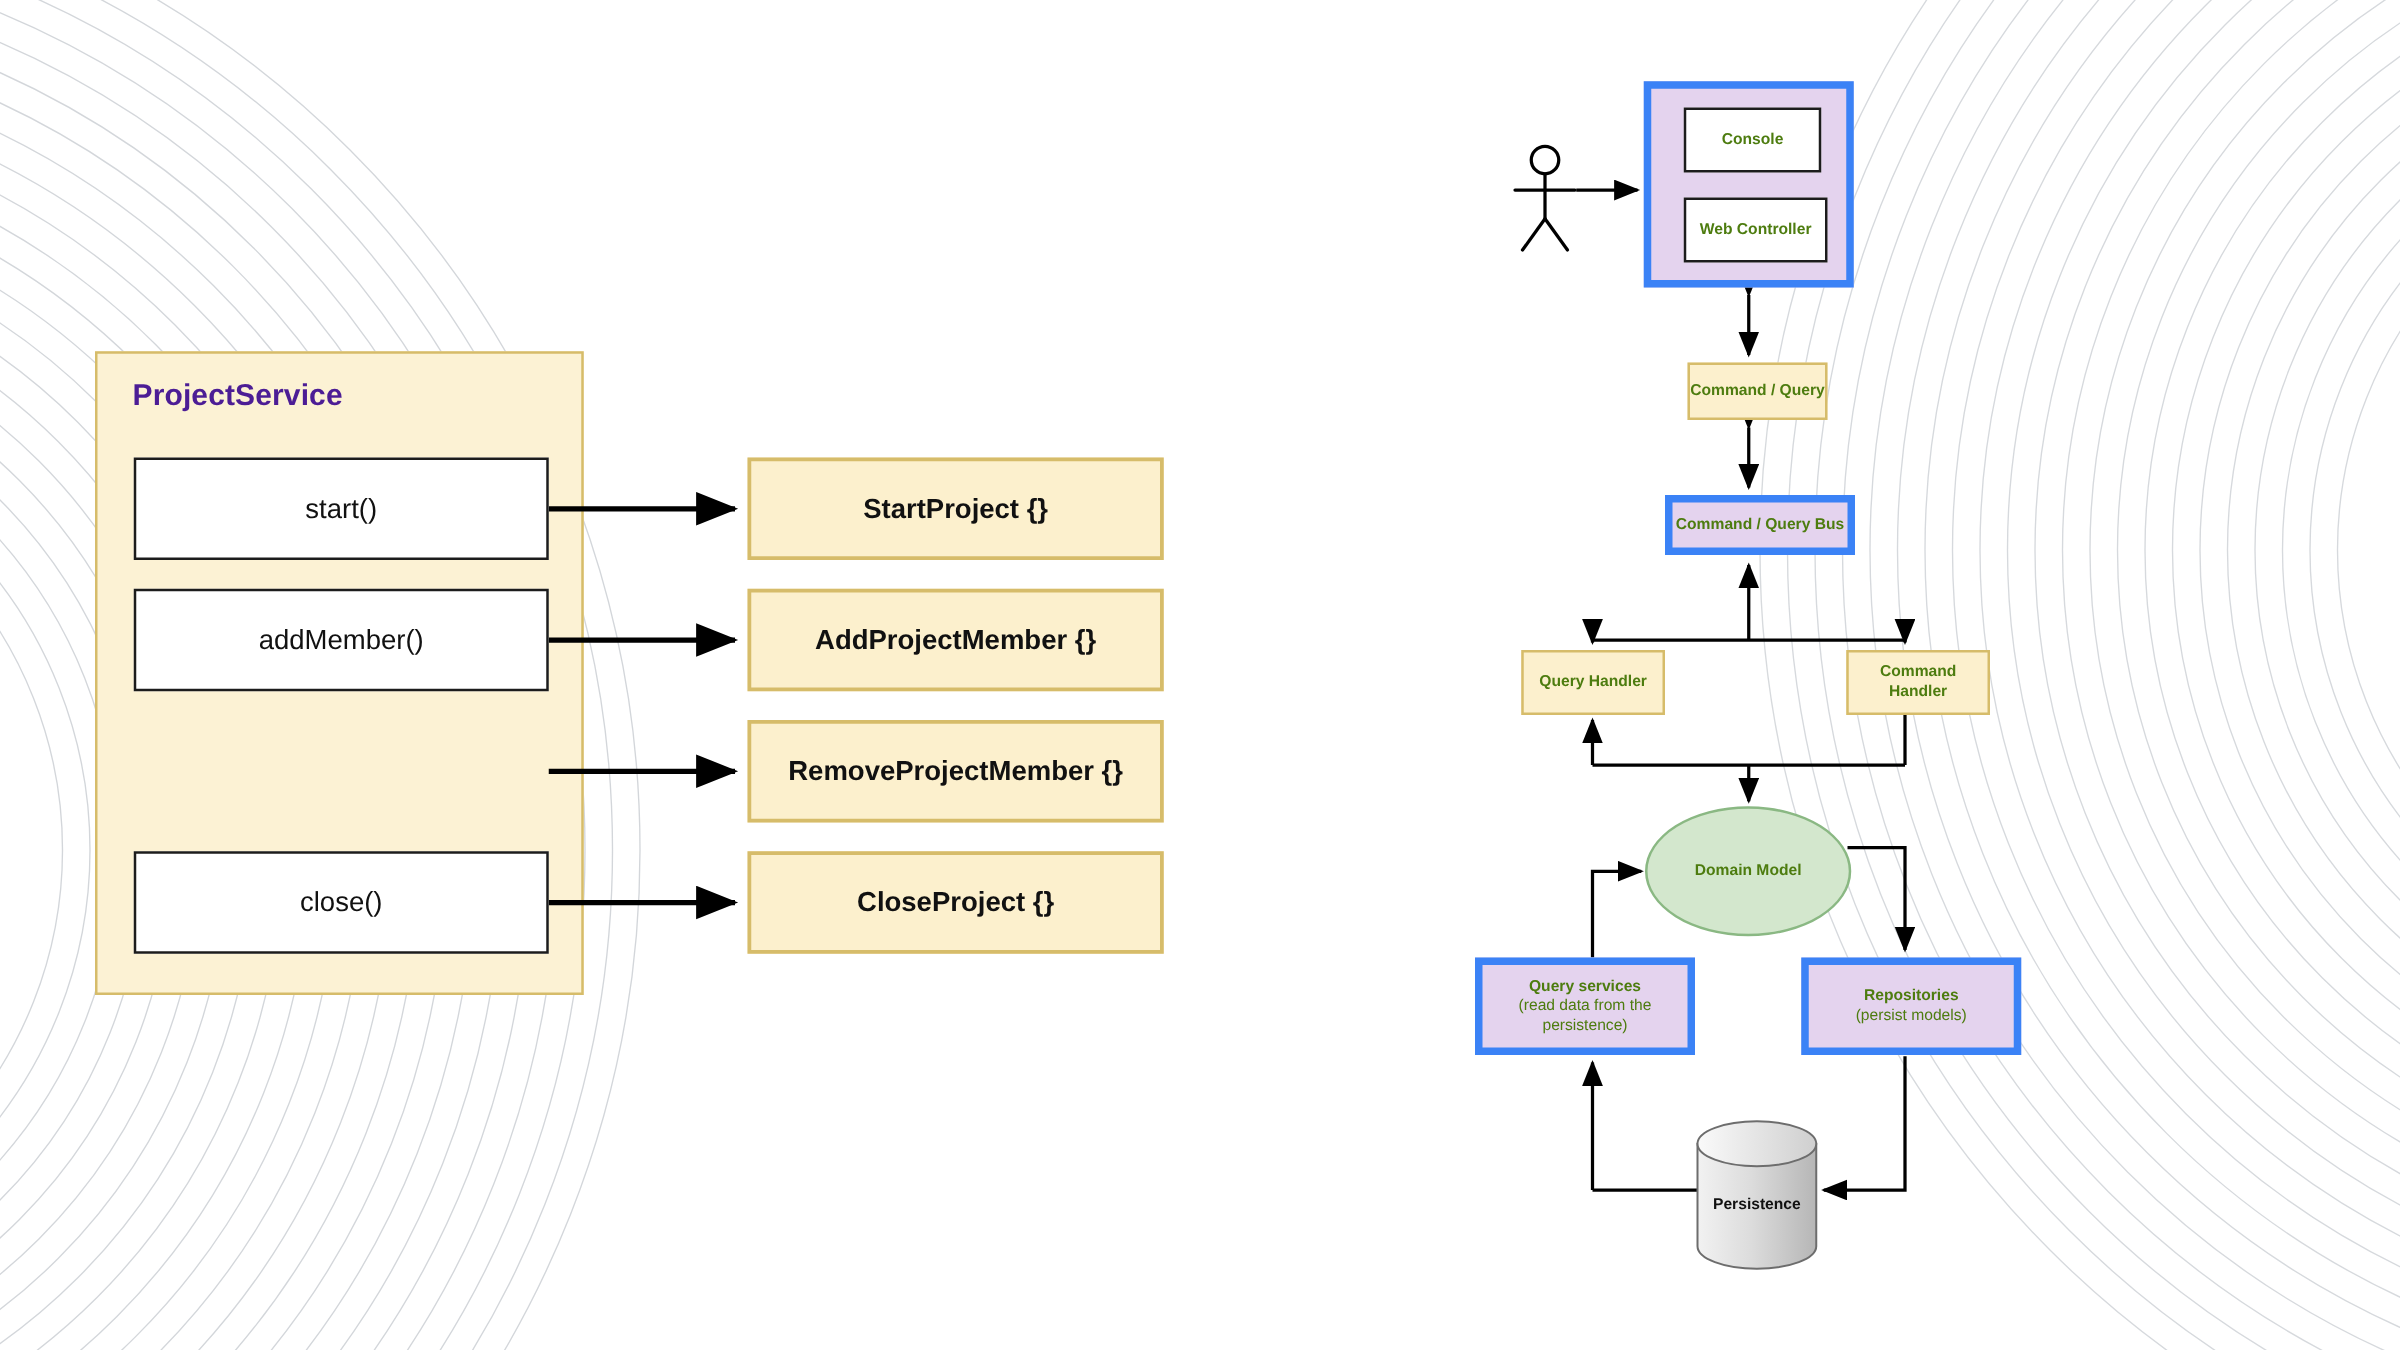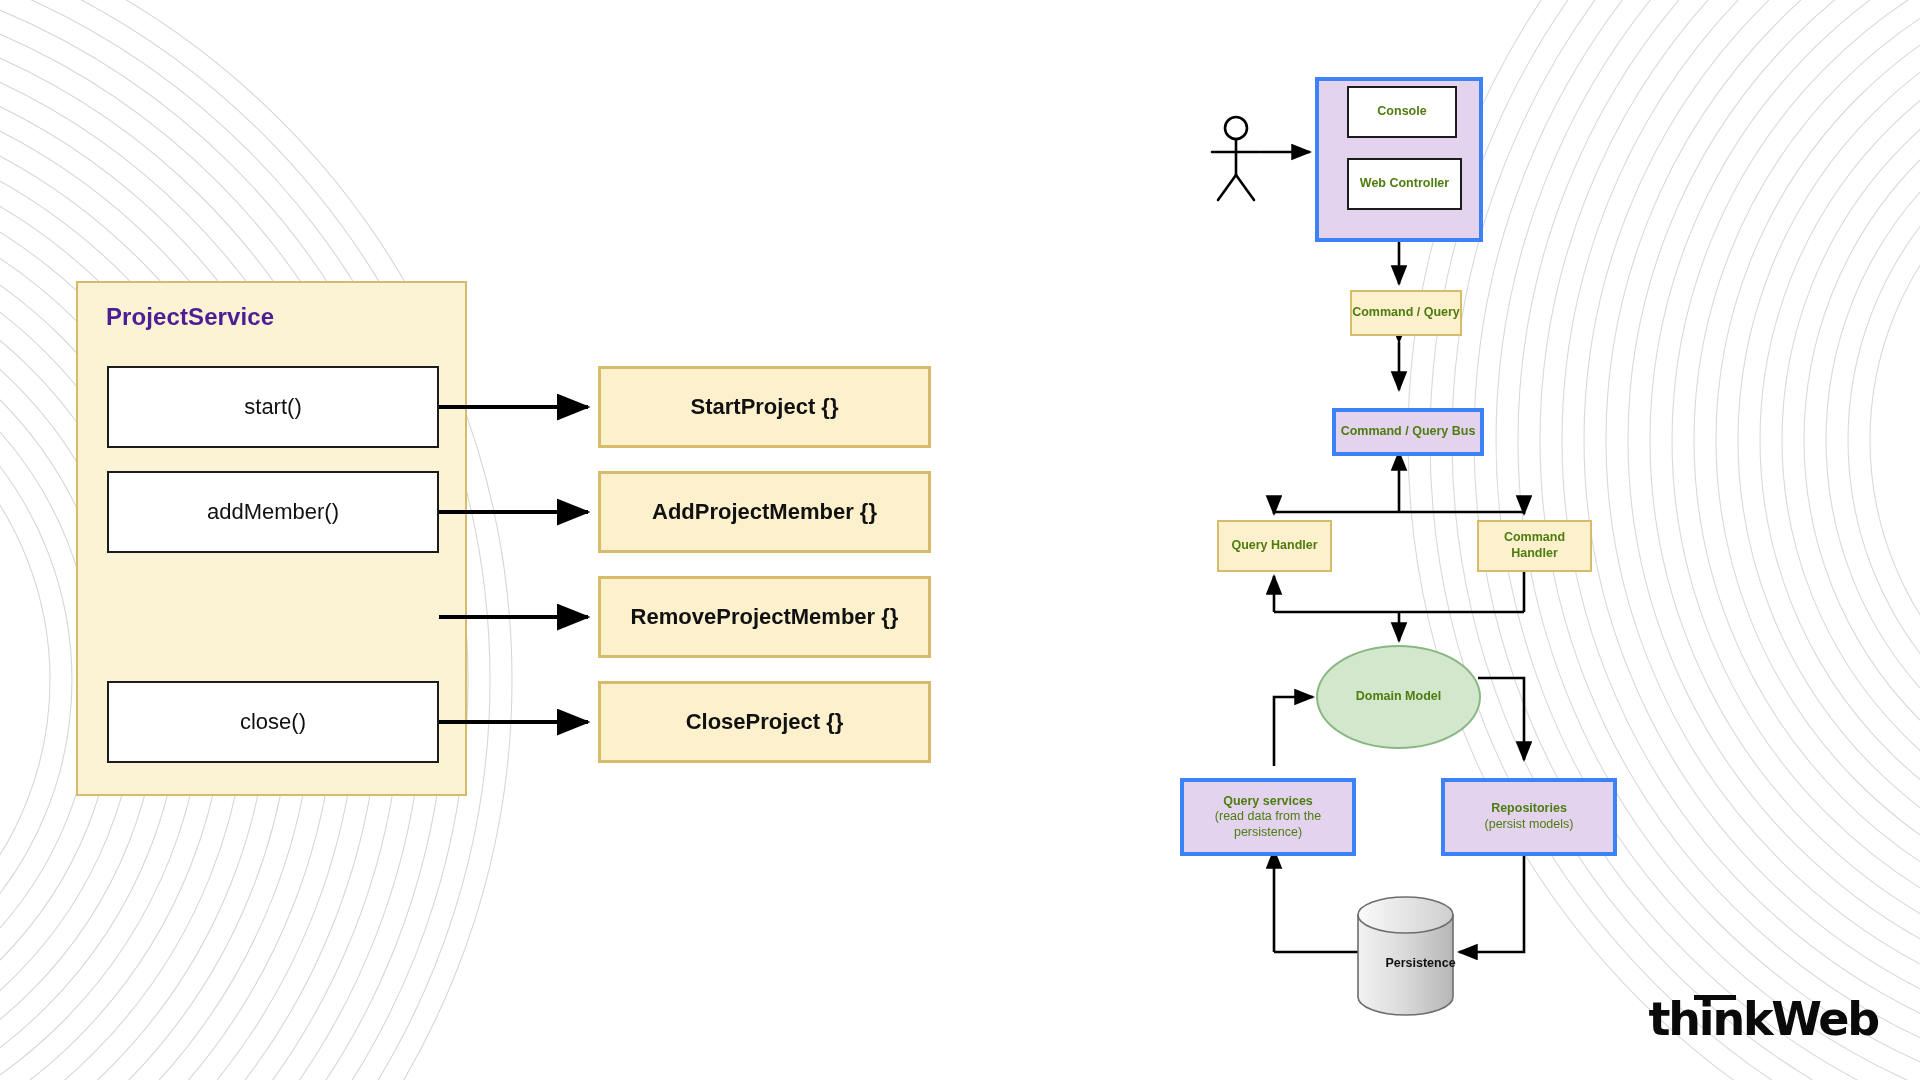--- a/index.html
+++ b/index.html
@@ -72,21 +72,21 @@
     position: absolute;
     box-sizing: border-box;
     display: flex;
     flex-direction: column;
     align-items: center;
     justify-content: center;
     text-align: center;
     color: #4d7c0f;
     line-height: 1.25;
   }
-  .n-purple { background: #e4d3ee; border: 4px solid #3b82f6; margin-top: 12px; }
+  .n-purple { background: #e4d3ee; border: 6px solid #3b82f6; }
   .n-yellow { background: #fcf0cd; border: 2px solid #d6bc6a; }
   .n-white  { background: #ffffff; border: 2px solid #1c1c1c; }
   .n-title  { font-weight: bold; }
   .n-sub    { font-weight: normal; }
 
   #ui-container { left: 155px; top: 65px; width: 168px; height: 165px; }
   #console-box  { left: 187px; top: 86px;  width: 110px; height: 52px; font-size: 12.5px; font-weight: bold; }
   #webctrl-box  { left: 187px; top: 158px; width: 115px; height: 52px; font-size: 12.5px; font-weight: bold; }
 
   #cmdquery-box { left: 190px; top: 290px; width: 112px; height: 46px; font-size: 12.5px; font-weight: bold; }
@@ -103,21 +103,20 @@
   }
   #qs-box   { left: 20px;  top: 766px; width: 176px; height: 78px; font-size: 12.5px; }
   #repo-box { left: 281px; top: 766px; width: 176px; height: 78px; font-size: 12.5px; }
   #persistence-label {
     position: absolute;
     left: 198px; top: 956px; width: 95px;
     text-align: center;
     font-size: 12.5px;
     font-weight: bold;
     color: #111111;
-    margin-left: 15px;
   }
 
   
   #logo {
     position: absolute;
     right: 42px; bottom: 34px;
     display: flex;
     align-items: flex-end;
   }
   #logo-text {
@@ -303,18 +302,14 @@
     </div>
 
     <div class="node n-purple" id="repo-box">
       <span class="n-title">Repositories</span>
       <span class="n-sub">(persist models)</span>
     </div>
 
     <div id="persistence-label">Persistence</div>
   </div>
 
-  <div id="logo">
-    <div id="logo-text">thinkWeb</div>
-    <div id="logo-bar"></div>
-  </div>
 
 </div>
 
 </body></html>

